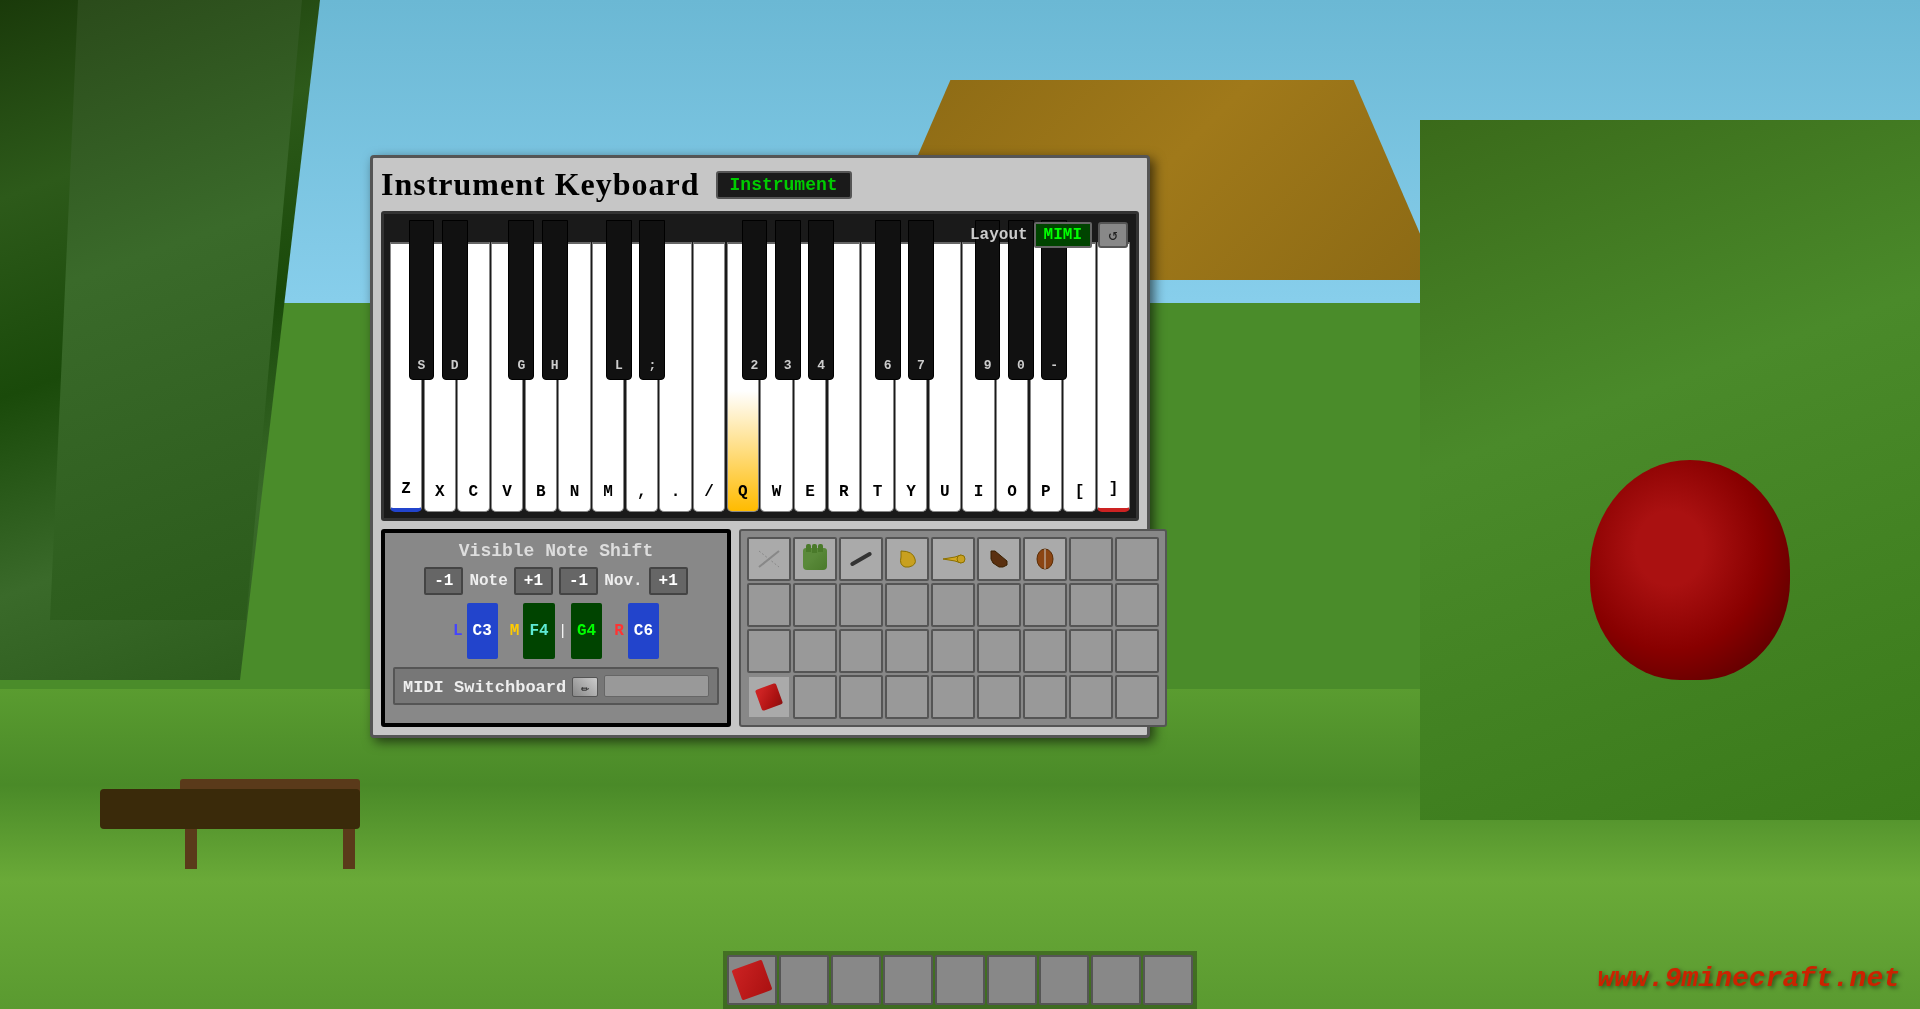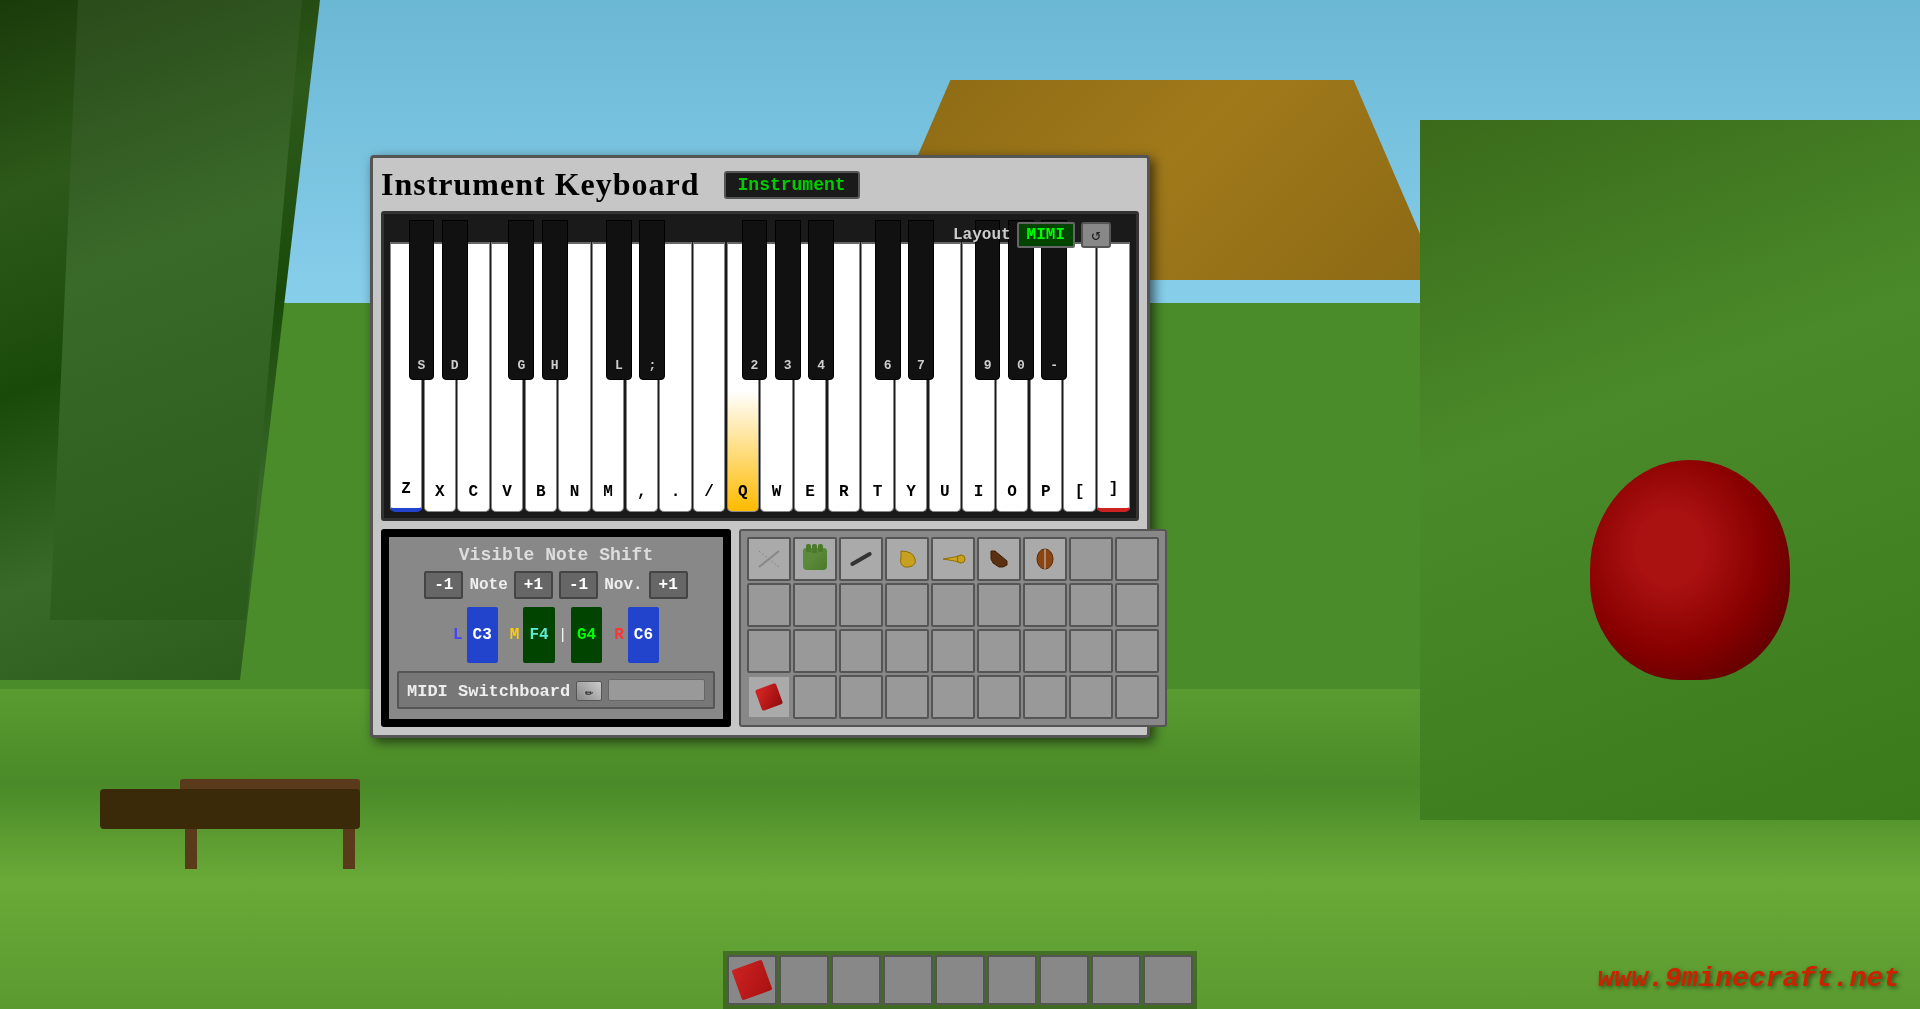--- a/index.html
+++ b/index.html
@@ -60,21 +60,21 @@
       background: #c6c6c6;
       border: 3px solid #555;
       border-radius: 4px;
       padding: 8px;
       box-shadow: 4px 4px 12px rgba(0,0,0,0.6);
     }
 
     .window-title-bar {
       display: flex;
       align-items: center;
-      gap: 24px;
+      gap: 16px;
       margin-bottom: 8px;
     }
 
     .window-title {
       font-size: 32px;
       font-weight: bold;
       color: #000;
       font-family: 'Georgia', serif;
       letter-spacing: 1px;
     }
@@ -97,21 +97,21 @@
       border-radius: 3px;
       padding: 6px;
       position: relative;
       height: 310px;
       margin-bottom: 8px;
     }
 
     .layout-controls {
       position: absolute;
       top: 8px;
-      right: 25px;
+      right: 8px;
       display: flex;
       align-items: center;
       gap: 6px;
       z-index: 10;
     }
 
     .layout-label {
       color: #ccc;
       font-size: 16px;
       font-weight: bold;
@@ -142,21 +142,21 @@
 
     
     .bottom-section {
       display: flex;
       gap: 8px;
     }
 
     .left-controls {
       flex: 0 0 350px;
       background: #888;
-      border: 8px solid #000000;
+      border: 4px solid #000000;
       border-radius: 3px;
       padding: 8px;
     }
 
     .note-shift-title {
       text-align: center;
       font-size: 18px;
       color: #ddd;
       font-weight: bold;
       margin-bottom: 6px;

